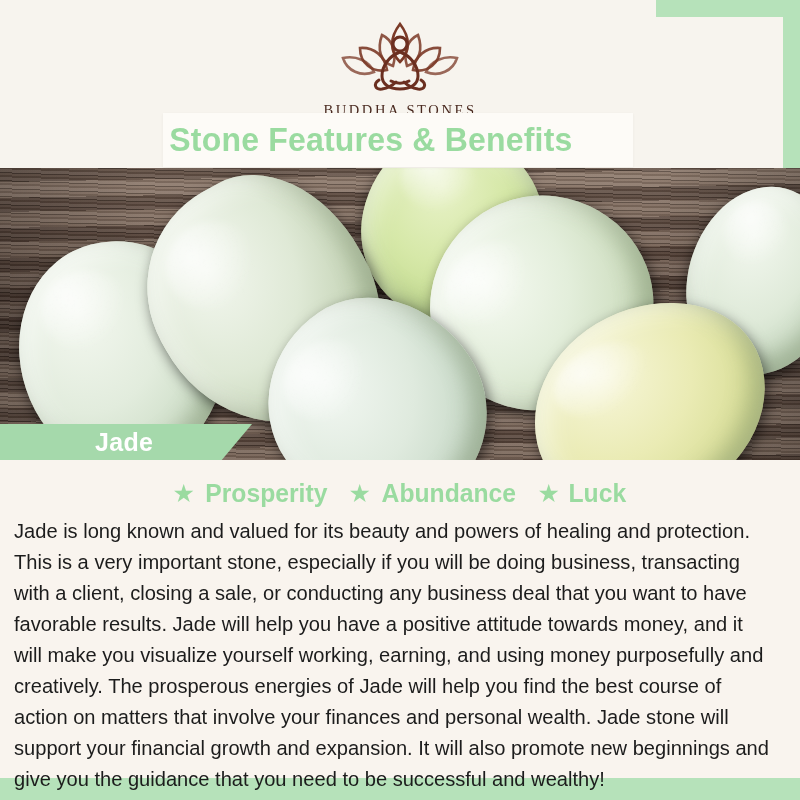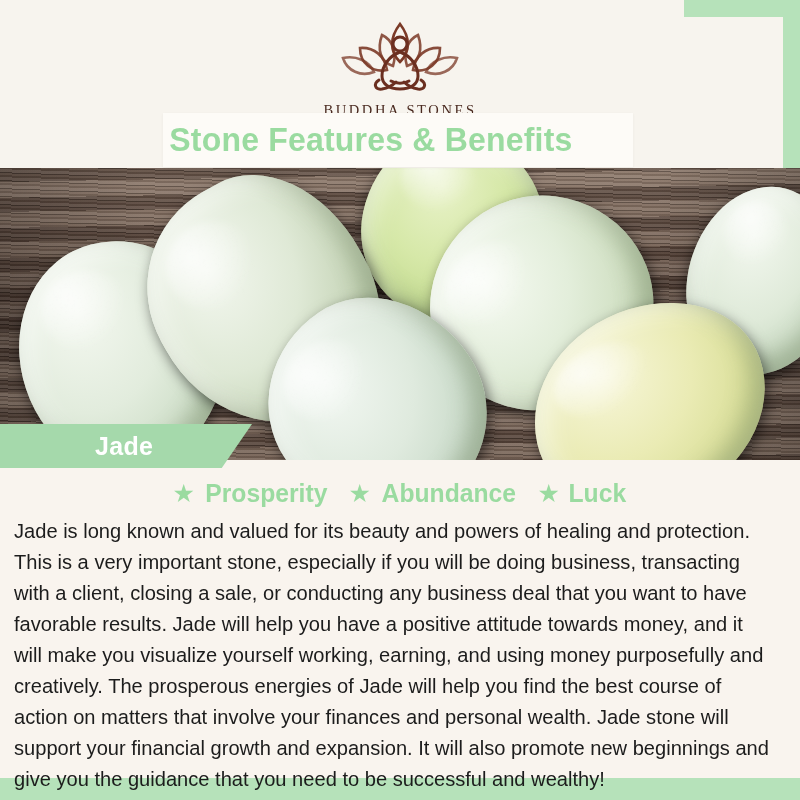--- a/index.html
+++ b/index.html
@@ -72,21 +72,20 @@
     clip-path: polygon(0 0, 0 100%, 100% 100%);
     opacity: .55;
   }
 
   
   .header {
     position: absolute;
     left: 0; top: 0;
     width: 656px; height: 168px;
     background: #f7f4ee;
-    padding-left: 28px;
   }
   .logo-wrap {
     position: absolute;
     left: 0; top: 18px;
     width: 800px;
     text-align: center;
   }
   .logo-mark { display: block; margin: 0 auto; }
   .logo-text {
     margin-top: 2px;
@@ -190,21 +189,21 @@
         background: radial-gradient(ellipse at 38% 26%, #f7f6d9 0%, #eaebb4 42%, #d7dd95 74%, #bcc57c 100%); }
   .s7 { left: 688px; top: 18px;  width: 150px; height: 190px;
         border-radius: 48% 52% 50% 50% / 50% 50% 50% 50%;
         transform: rotate(16deg);
         background: radial-gradient(ellipse at 36% 28%, #f2f7ee 0%, #dfead9 46%, #c5d7bf 78%, #a8bfa2 100%); }
 
   
   .jade-banner {
     position: absolute;
     left: 0; top: 424px;
-    width: 252px; height: 44px;
+    width: 252px; height: 36px;
     background: #a5d9ab;
     clip-path: polygon(0 0, 100% 0, 88% 100%, 0 100%);
     z-index: 5;
     display: flex;
     align-items: center;
   }
   .jade-label {
     margin-left: 95px;
     color: #ffffff;
     font-size: 25px;

